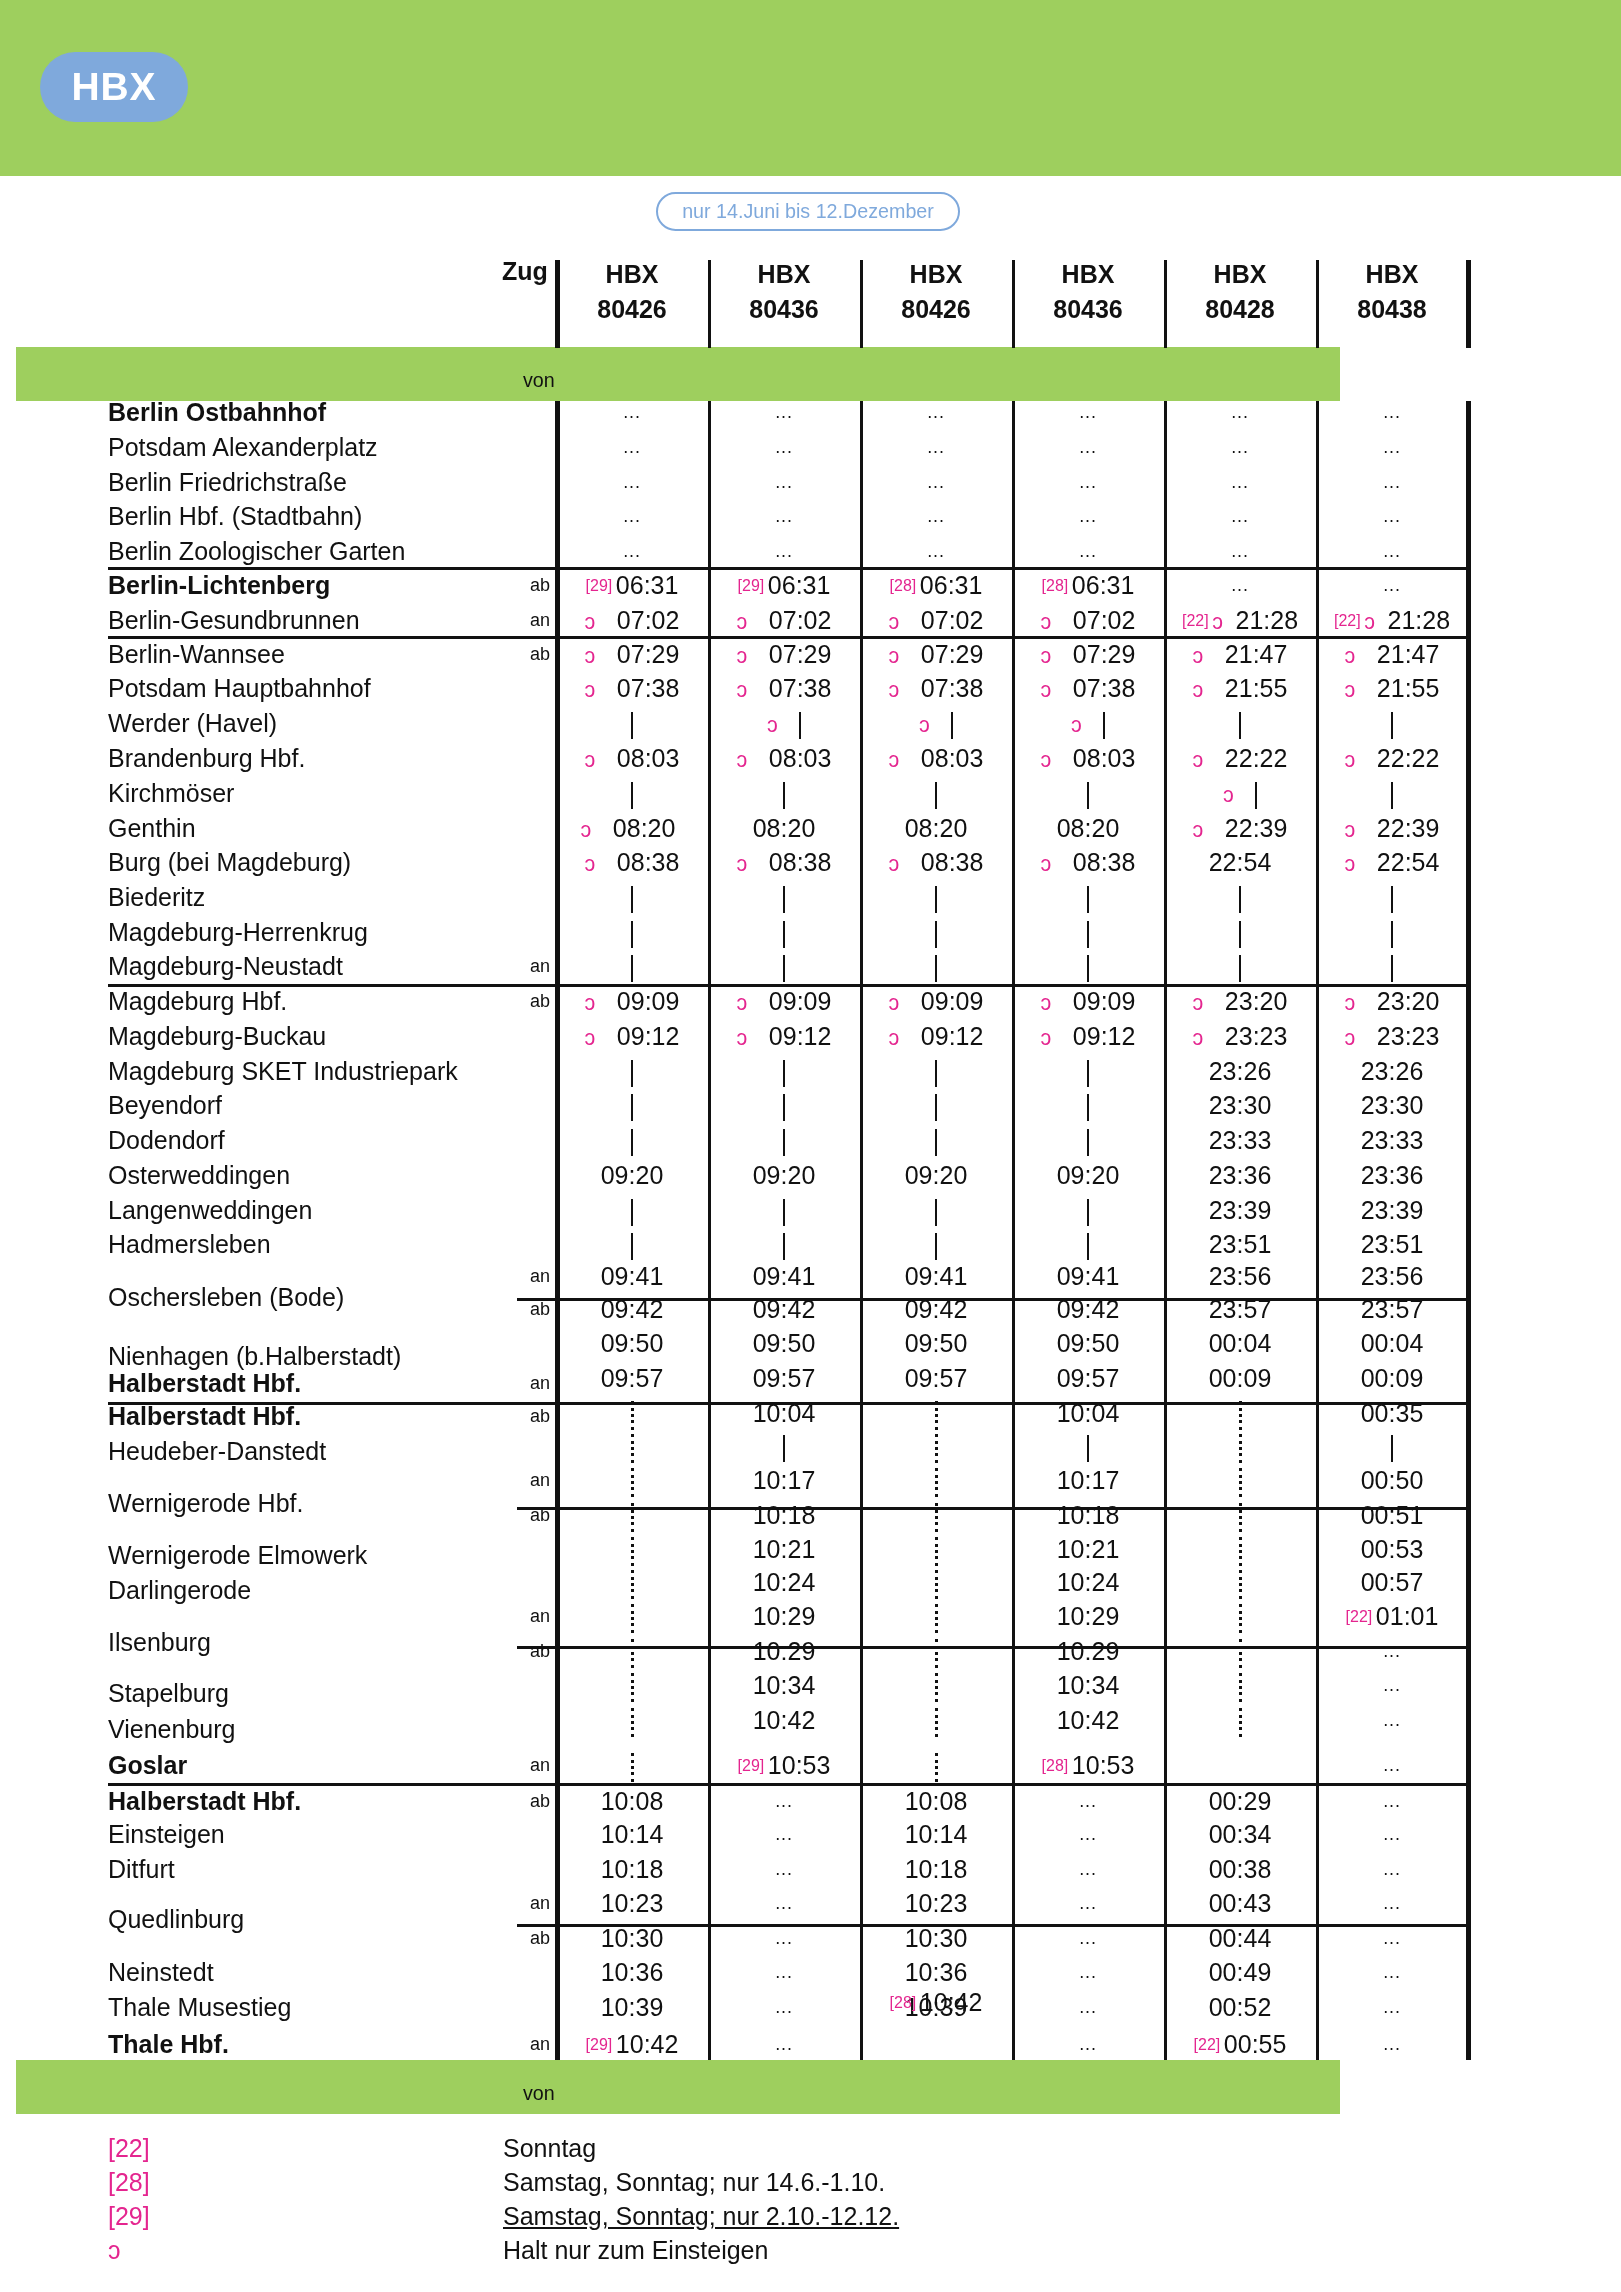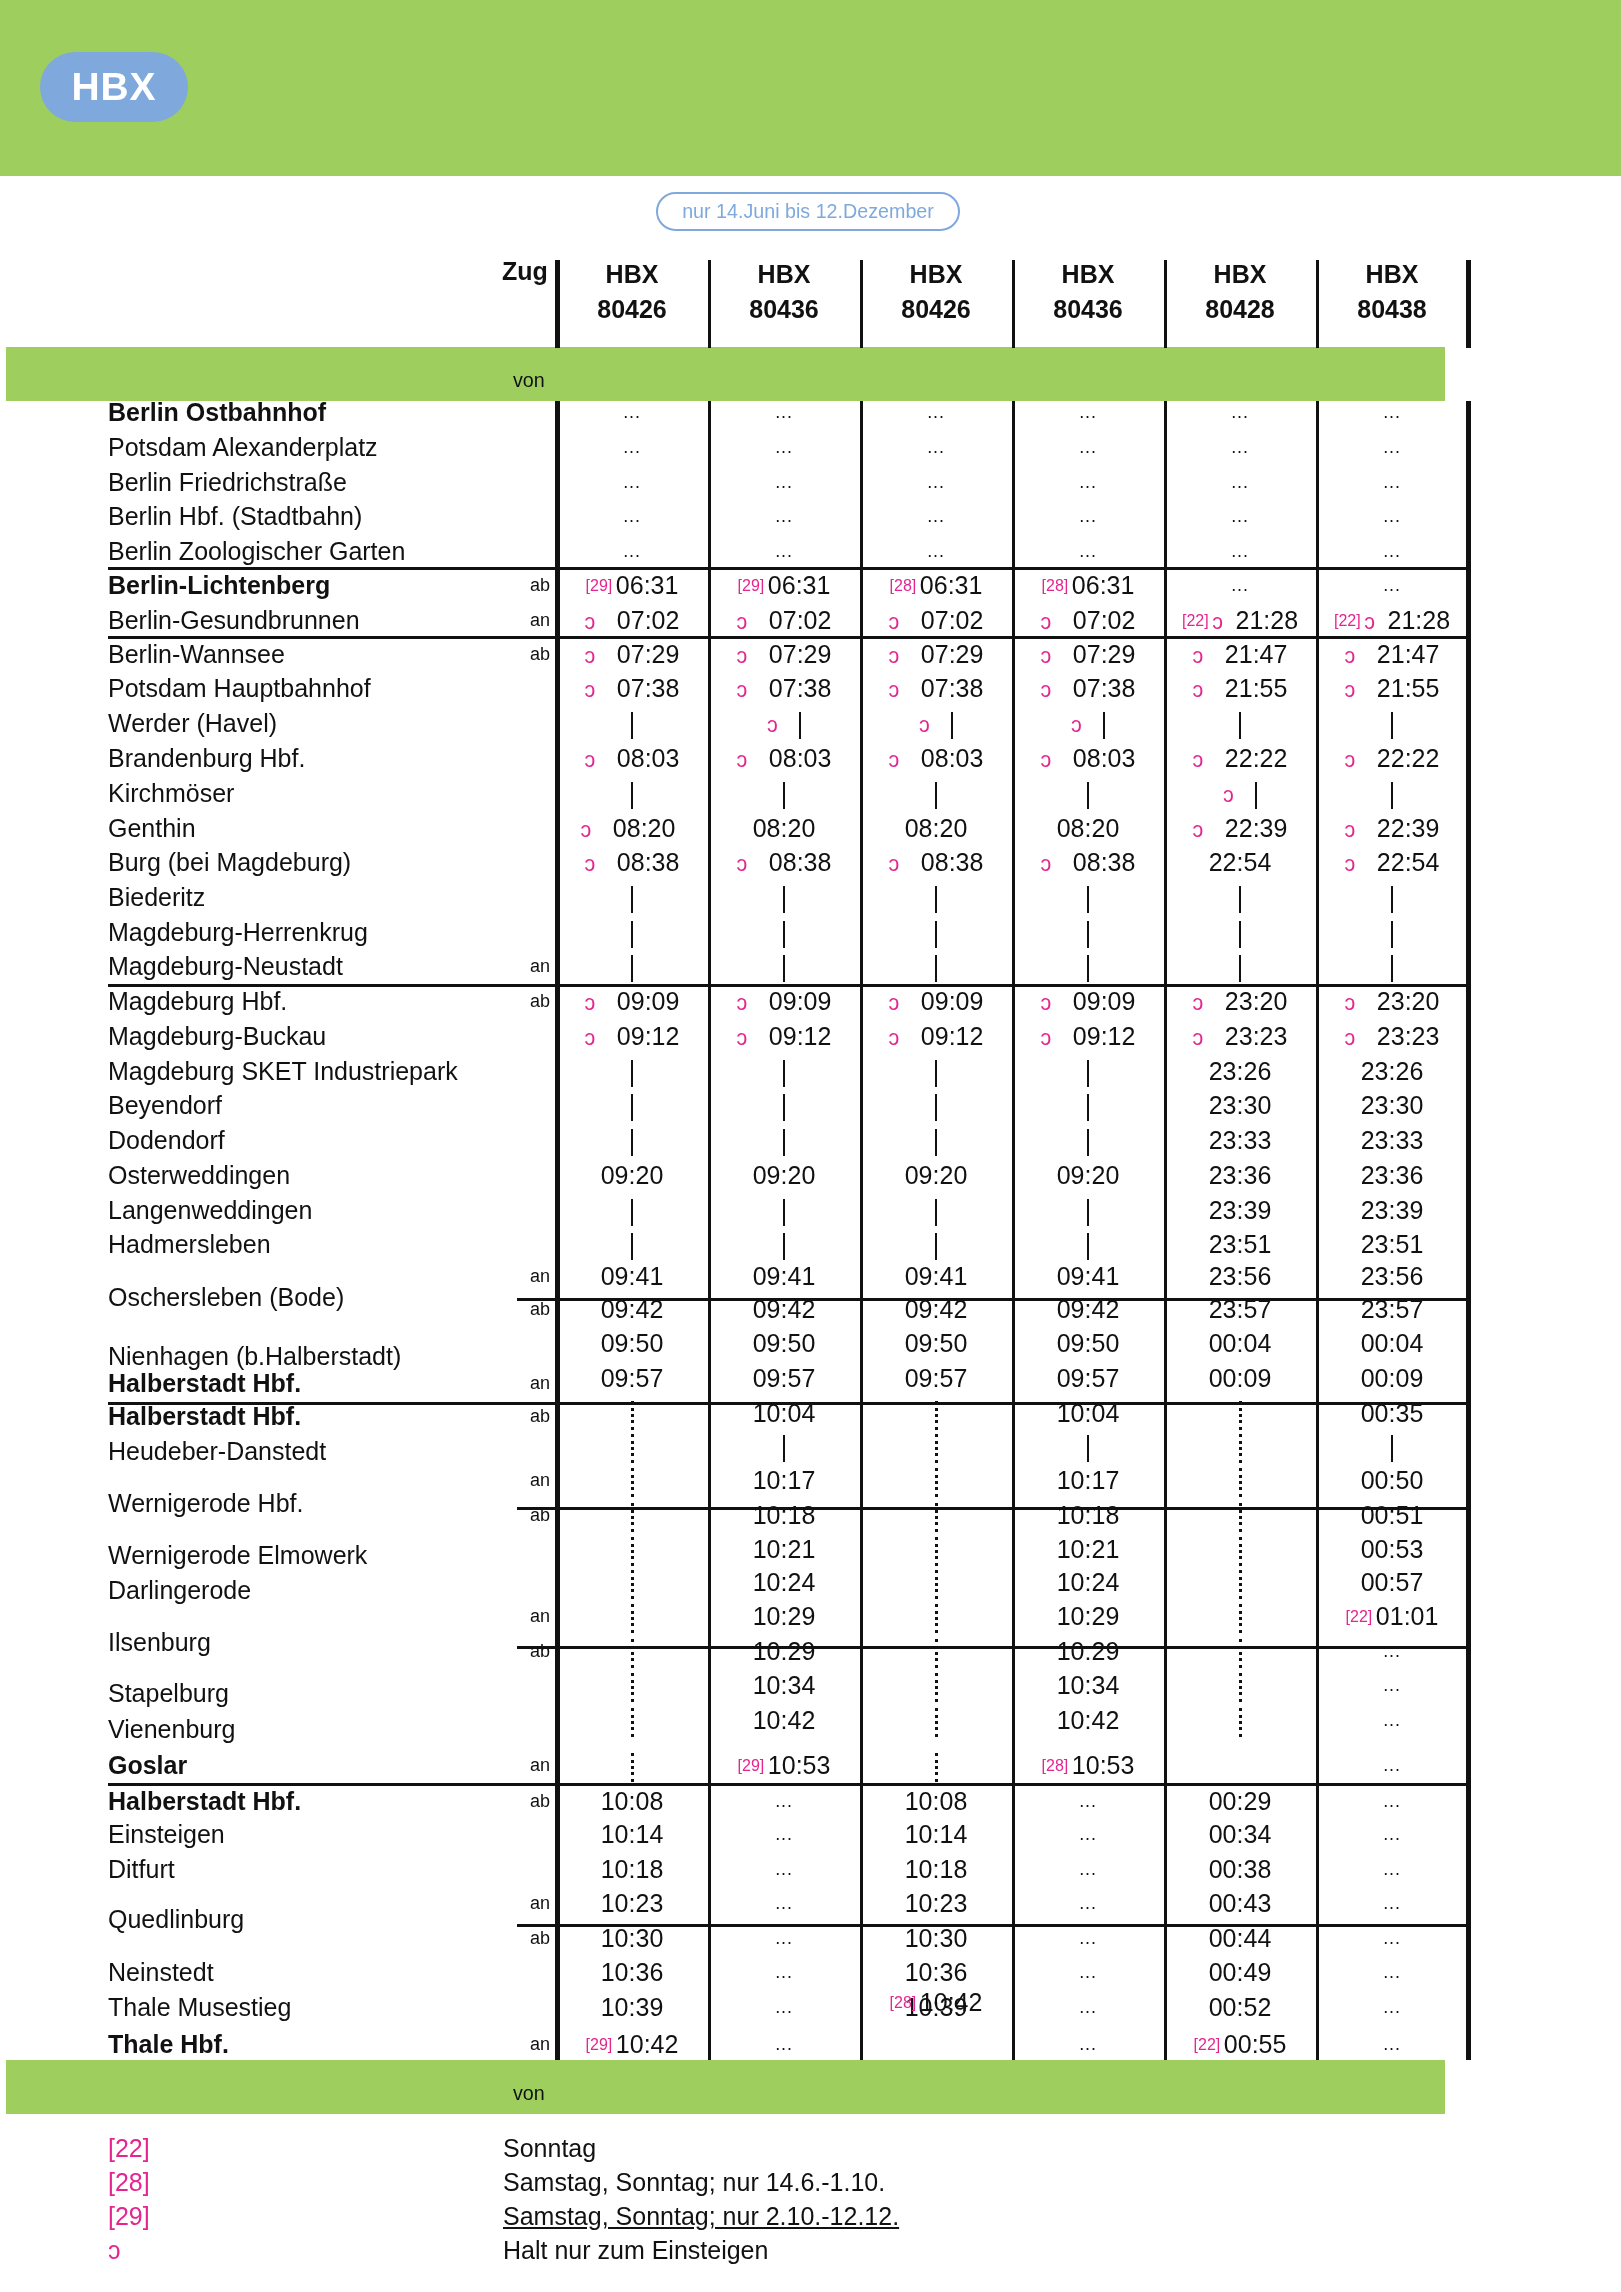--- a/index.html
+++ b/index.html
@@ -1,21 +1,21 @@
 <!DOCTYPE html>
 <html style="font-size:14.3px"><head>
 <meta charset="utf-8">
 <style>
   html,body{margin:0;padding:0;background:#fff;}
   body{width:1621px;height:2293px;position:relative;overflow:hidden;font-family:"Liberation Sans","DejaVu Sans",sans-serif;color:#111;}
   .hdr{position:absolute;left:0;top:0;width:1621px;height:176px;background:#9ecf5e;}
   .badge{position:absolute;left:40px;top:52px;width:148px;height:70px;border-radius:35px;background:#7fa9dc;color:#fff;font-weight:bold;font-size:39px;display:flex;align-items:center;justify-content:center;letter-spacing:0.9px;}
   .title{position:absolute;left:226px;top:56px;color:#fff;font-weight:bold;font-size:47px;white-space:nowrap;letter-spacing:-0.4px;}
   .pill{position:absolute;left:656px;top:192px;width:304px;height:39px;border:2.7px solid #7fa9dc;border-radius:21.5px;color:#7fa9dc;font-size:19.7px;display:flex;align-items:center;justify-content:center;box-sizing:border-box;white-space:nowrap;}
-  .band{position:absolute;left:6px;width:1439px;background:#9ecf5e;}
+  .band{position:absolute;left:16px;width:1324px;background:#9ecf5e;}
   .band .von{position:absolute;left:507px;font-size:19.7px;color:#111;}
   .zug{position:absolute;left:502px;top:257px;font-weight:bold;font-size:25px;}
   .colhead{position:absolute;top:257px;width:150px;text-align:center;font-weight:bold;font-size:25px;line-height:35px;}
   .vline{position:absolute;background:#111;}
   .hline{position:absolute;height:2.7px;background:#111;}
   .st{position:absolute;left:108px;font-size:25px;white-space:nowrap;line-height:30px;}
   .st.b{font-weight:bold;}
   .aa{position:absolute;left:527px;width:23px;text-align:right;font-size:18px;line-height:30px;}
   .cell{position:absolute;width:150px;text-align:center;font-size:25px;line-height:30px;white-space:nowrap;}
   .cell .n{color:#e4258f;font-size:16px;vertical-align:2.7px;margin-right:3.6px;}

